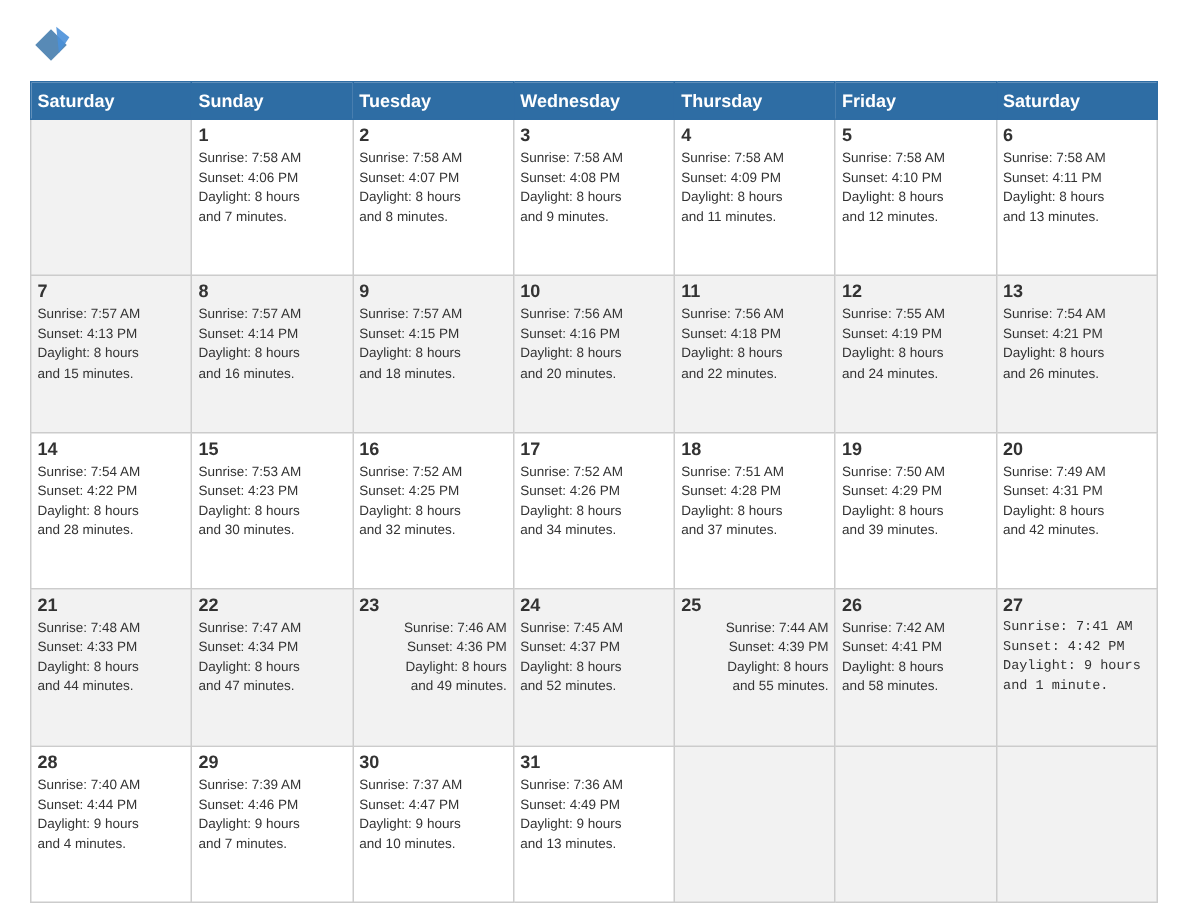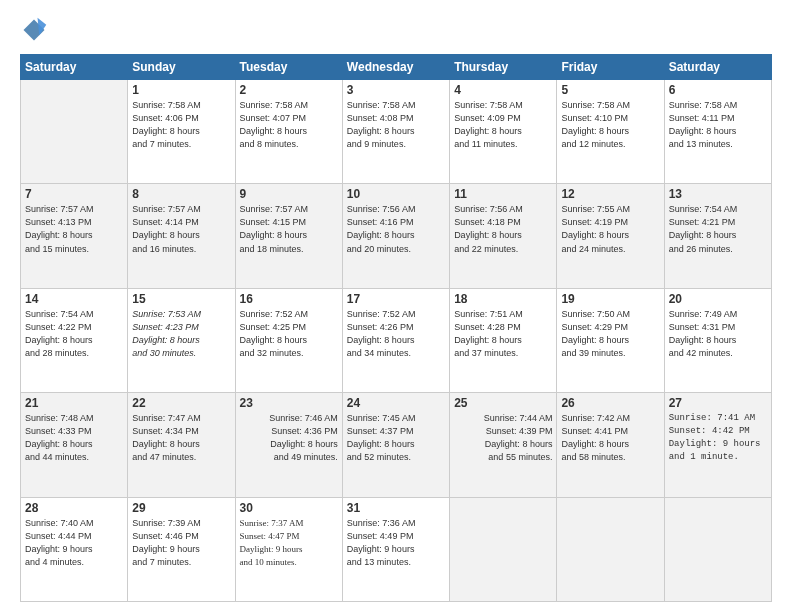--- a/index.html
+++ b/index.html
@@ -240,21 +240,21 @@
         <tr>
           <td>
             <span class="day-num">14</span>
             <div class="day-info" style="white-space: pre-line;">Sunrise: 7:54 AM
 Sunset: 4:22 PM
 Daylight: 8 hours
 and 28 minutes.</div>
           </td>
           <td>
             <span class="day-num">15</span>
-            <div class="day-info" style="white-space: pre-line; font-style: italic;">Sunrise: 7:53 AM
+            <div class="day-info" style="white-space: pre-line;">Sunrise: 7:53 AM
 Sunset: 4:23 PM
 Daylight: 8 hours
 and 30 minutes.</div>
           </td>
           <td>
             <span class="day-num">16</span>
             <div class="day-info" style="white-space: pre-line;">Sunrise: 7:52 AM
 Sunset: 4:25 PM
 Daylight: 8 hours
 and 32 minutes.</div>
@@ -349,21 +349,21 @@
           </td>
           <td>
             <span class="day-num">29</span>
             <div class="day-info" style="white-space: pre-line;">Sunrise: 7:39 AM
 Sunset: 4:46 PM
 Daylight: 9 hours
 and 7 minutes.</div>
           </td>
           <td>
             <span class="day-num">30</span>
-            <div class="day-info" style="white-space: pre-line; font-family: Liberation Serif, serif;">Sunrise: 7:37 AM
+            <div class="day-info" style="white-space: pre-line;">Sunrise: 7:37 AM
 Sunset: 4:47 PM
 Daylight: 9 hours
 and 10 minutes.</div>
           </td>
           <td>
             <span class="day-num">31</span>
             <div class="day-info" style="white-space: pre-line;">Sunrise: 7:36 AM
 Sunset: 4:49 PM
 Daylight: 9 hours
 and 13 minutes.</div>

